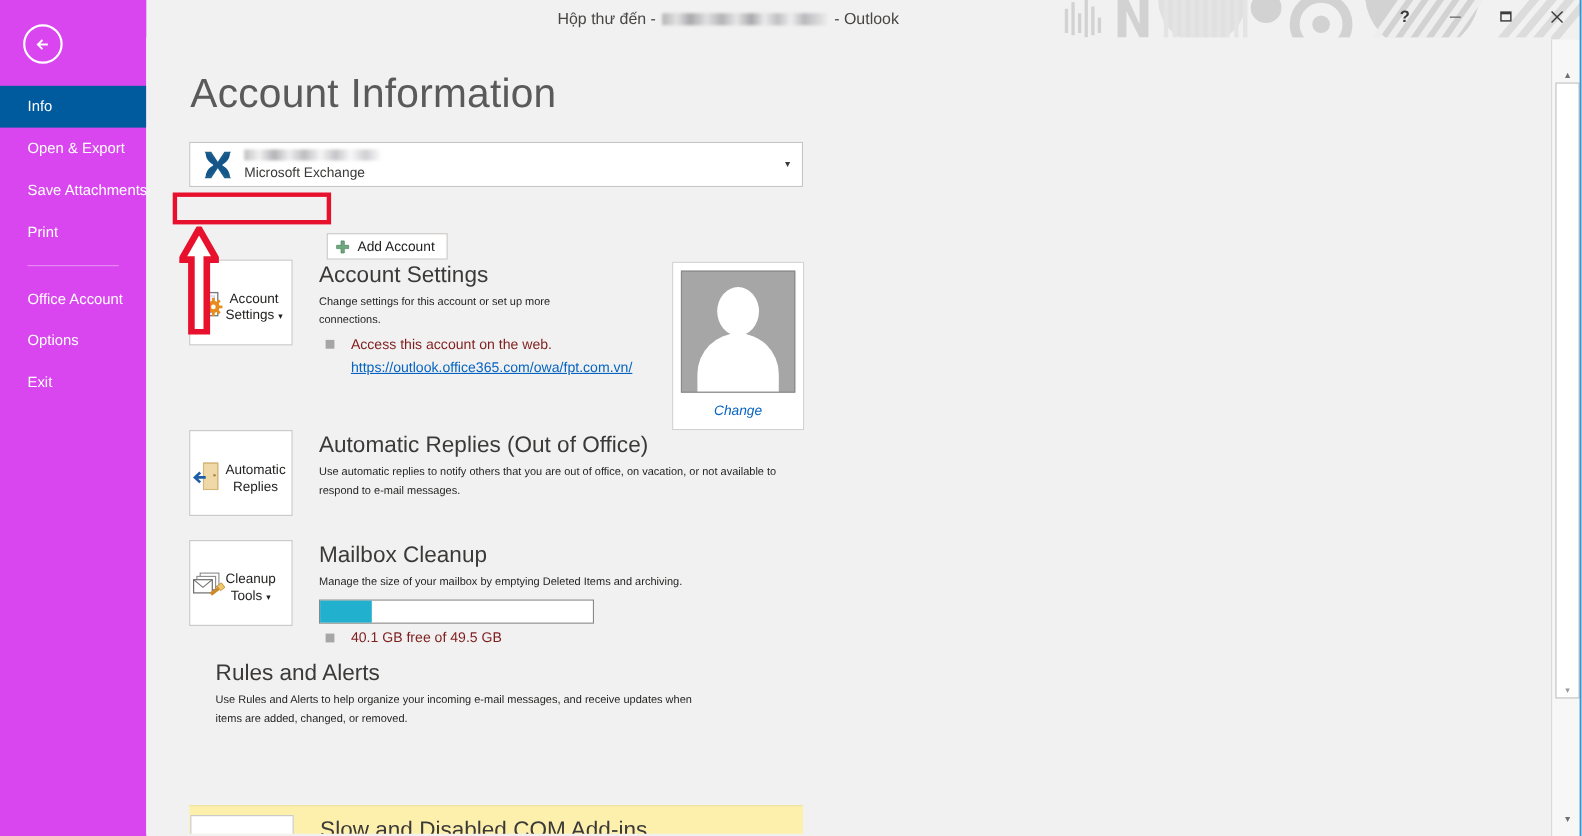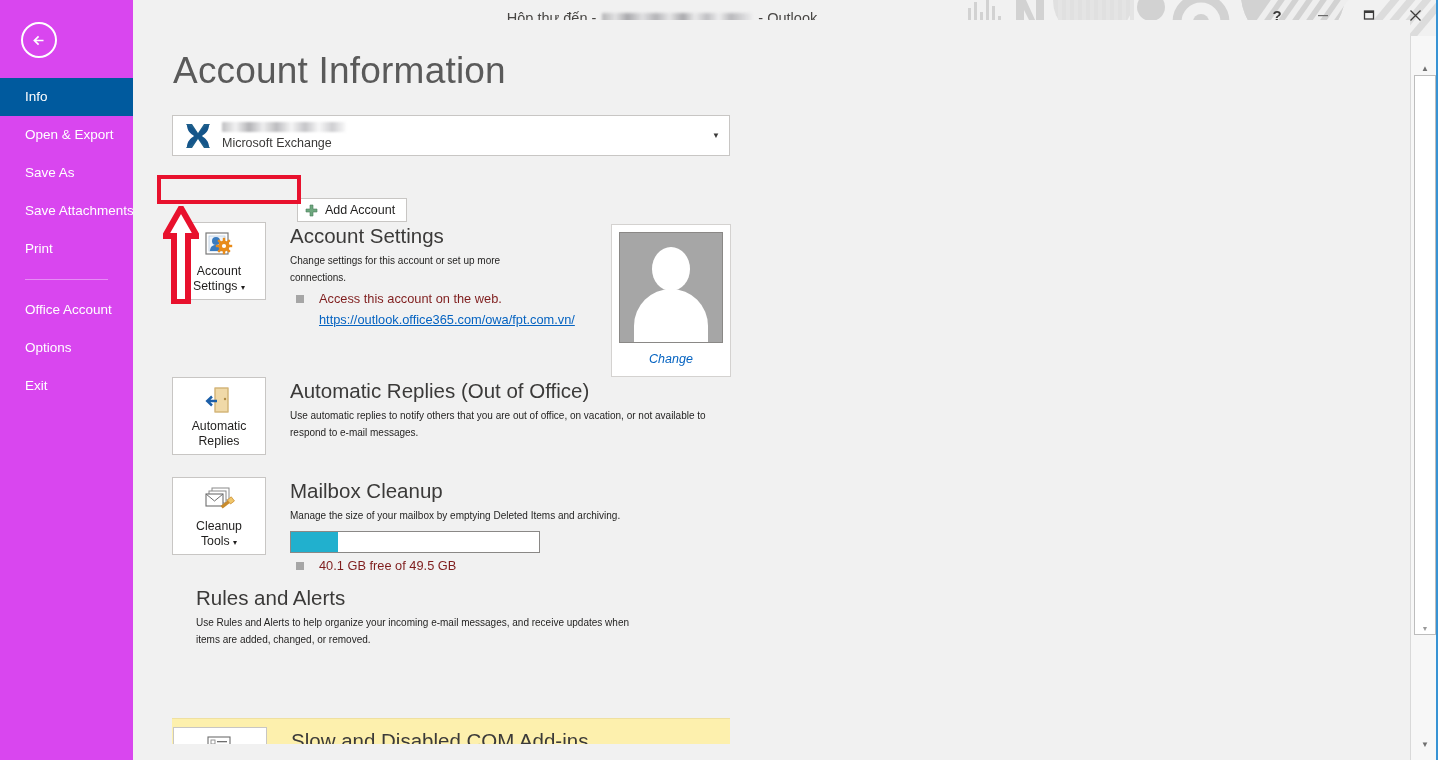--- a/index.html
+++ b/index.html
@@ -87,21 +87,21 @@
     white-space: nowrap;
   }
   .rail-item.active { background: #005a9e; }
   .rail-sep {
     height: 1px; margin: 11px 25px 11px 25px;
     background: rgba(255,255,255,0.38);
   }
 
   
   .main {
-    position: absolute; left: 133px; top: 20px;
+    position: absolute; left: 133px; top: 34px;
     width: 1277px; height: 724px;
     background: #f1f1f1;
     overflow: hidden;
   }
   .page-title {
     position: absolute; left: 40px; top: 30px;
     font-size: 37px;
     font-weight: 300;
     color: #5a5a5a;
     letter-spacing: 0.2px;
@@ -155,21 +155,21 @@
     pointer-events: none;
   }
   .anno-arrow { position: absolute; left: 163px; top: 206px; width: 36px; height: 98px; pointer-events: none; }
 
   
   .section { position: absolute; left: 39px; display: flex; }
   .big-btn {
     width: 94px; height: 78px;
     background: #ffffff;
     border: 1px solid #c8c6c4;
-    display: flex; flex-direction: column;
+    display: flex; flex-direction: row;
     align-items: center; justify-content: flex-start;
     padding-top: 6px;
     flex: 0 0 auto;
   }
   .big-btn .gicon { width: 32px; height: 32px; }
   .big-btn .blabel {
     margin-top: 3px;
     text-align: center;
     font-size: 12.3px;
     line-height: 15px;
@@ -363,21 +363,20 @@
 
   <div class="rail">
     <div class="back-btn">
       <svg width="19" height="19" viewBox="0 0 19 19">
         <path d="M13.5,9.5 L5,9.5 M8.6,5.4 L4.4,9.5 L8.6,13.6" fill="none" stroke="#ffffff" stroke-width="1.7"></path>
       </svg>
     </div>
     <div class="rail-nav">
       <div class="rail-item active">Info</div>
       <div class="rail-item">Open &amp; Export</div>
-      <div class="rail-item">Save As</div>
       <div class="rail-item">Save Attachments</div>
       <div class="rail-item">Print</div>
       <div class="rail-sep"></div>
       <div class="rail-item">Office Account</div>
       <div class="rail-item">Options</div>
       <div class="rail-item">Exit</div>
     </div>
   </div>
 
   <div class="main">

